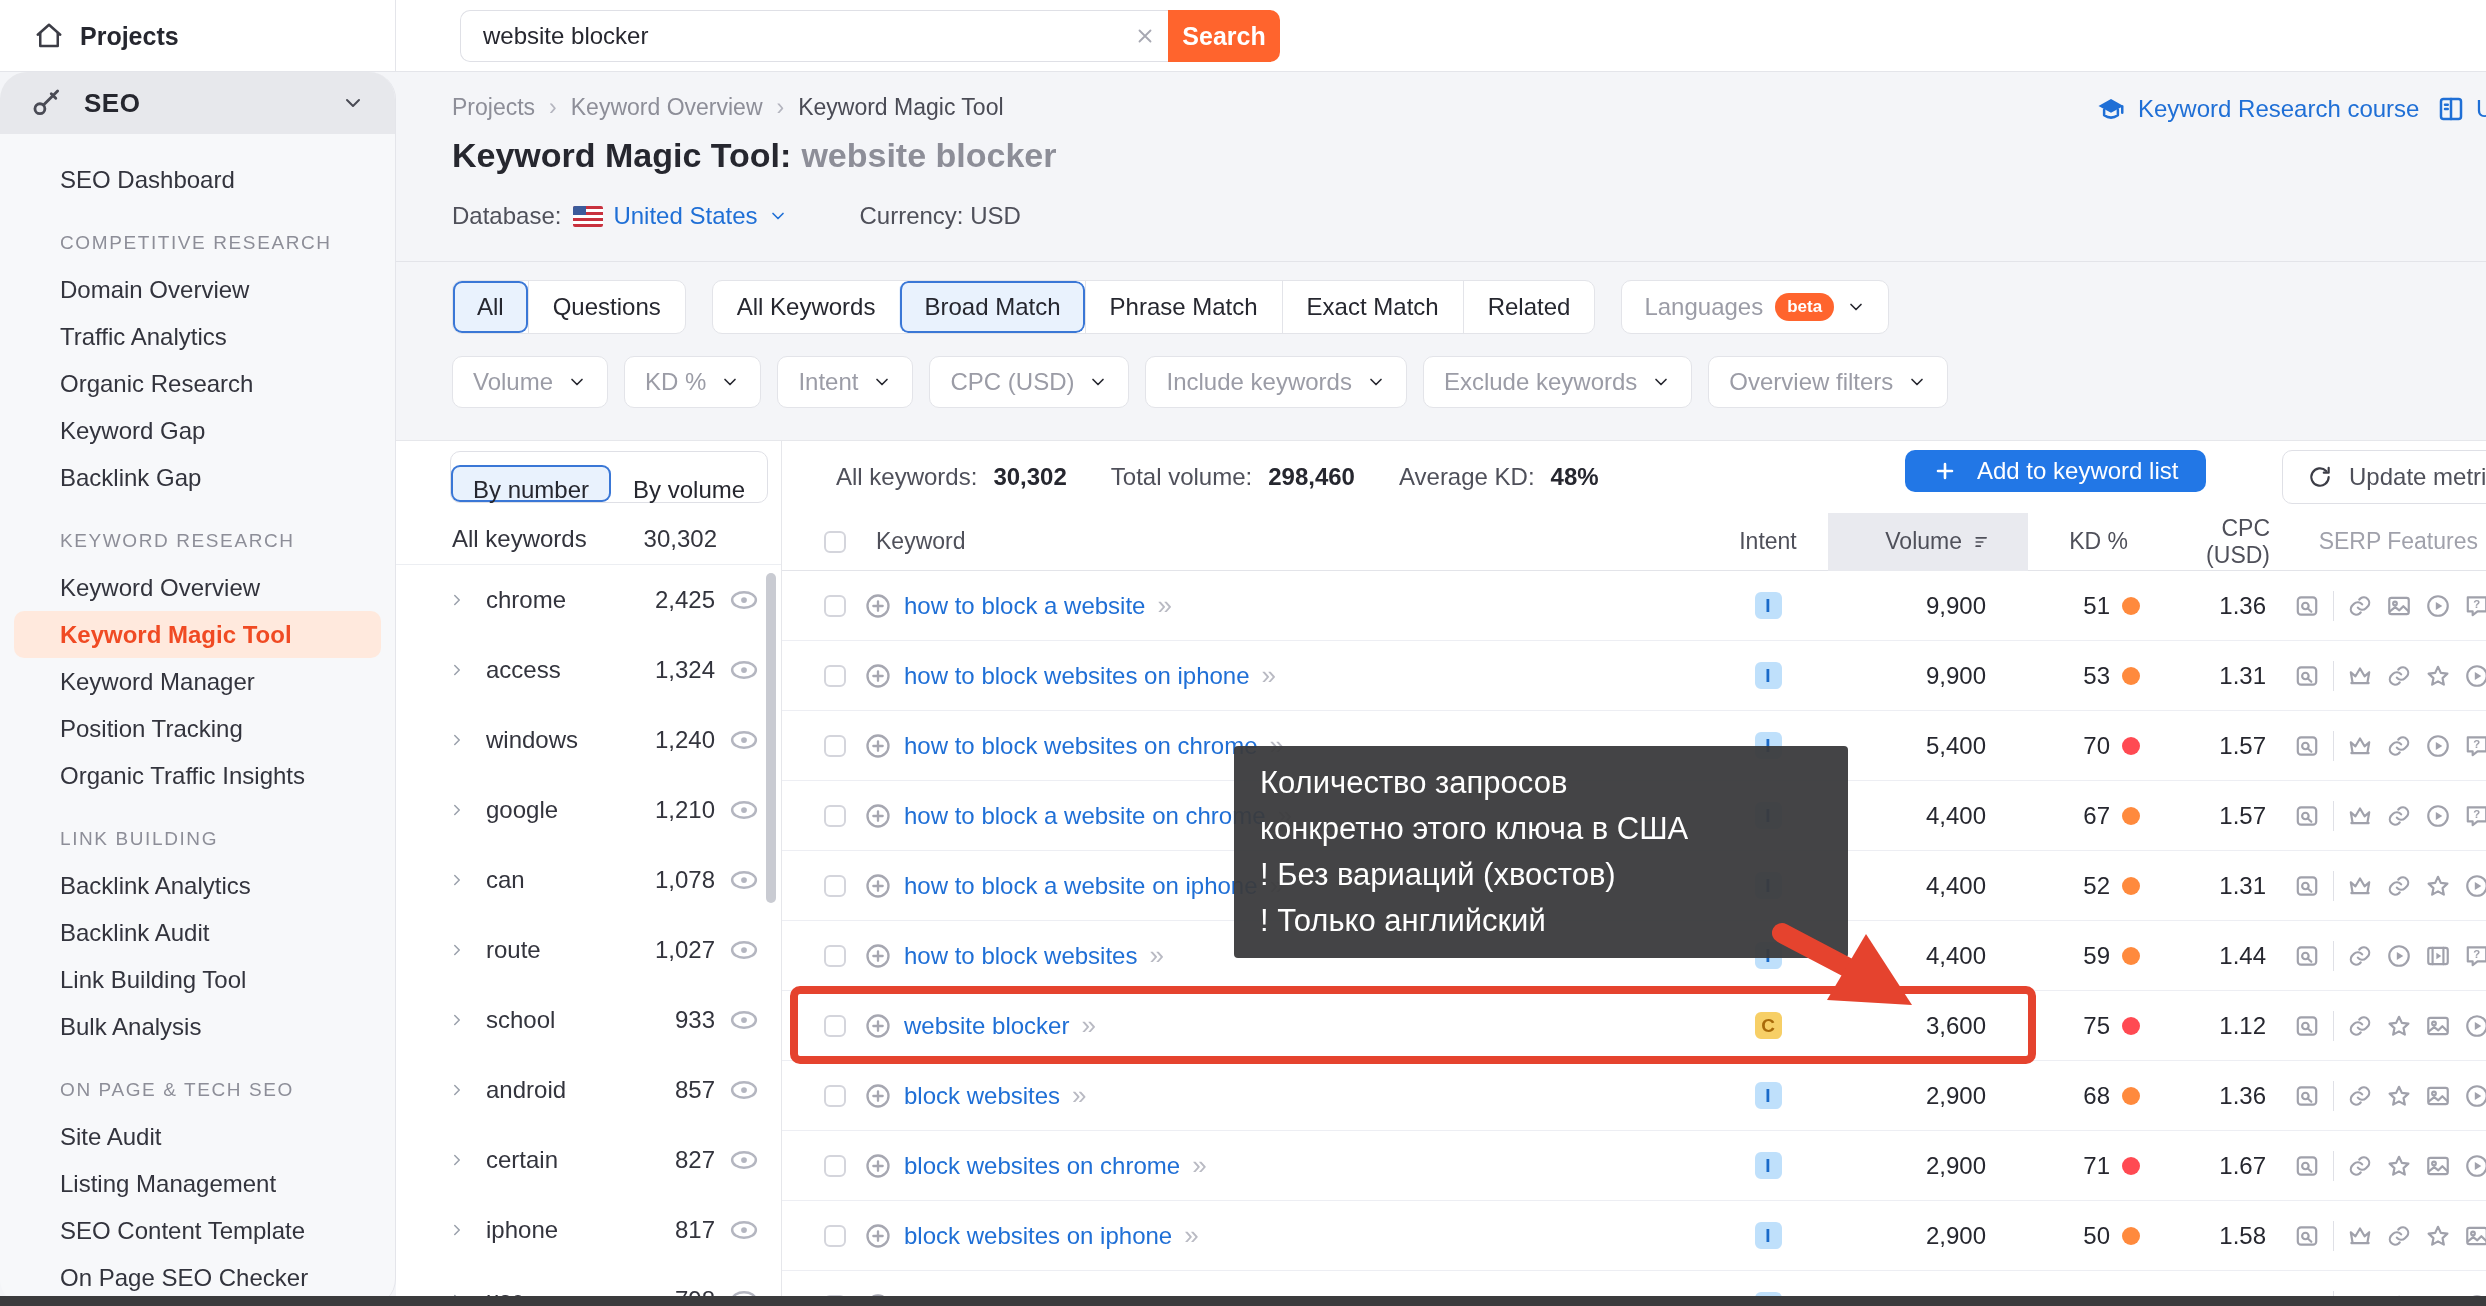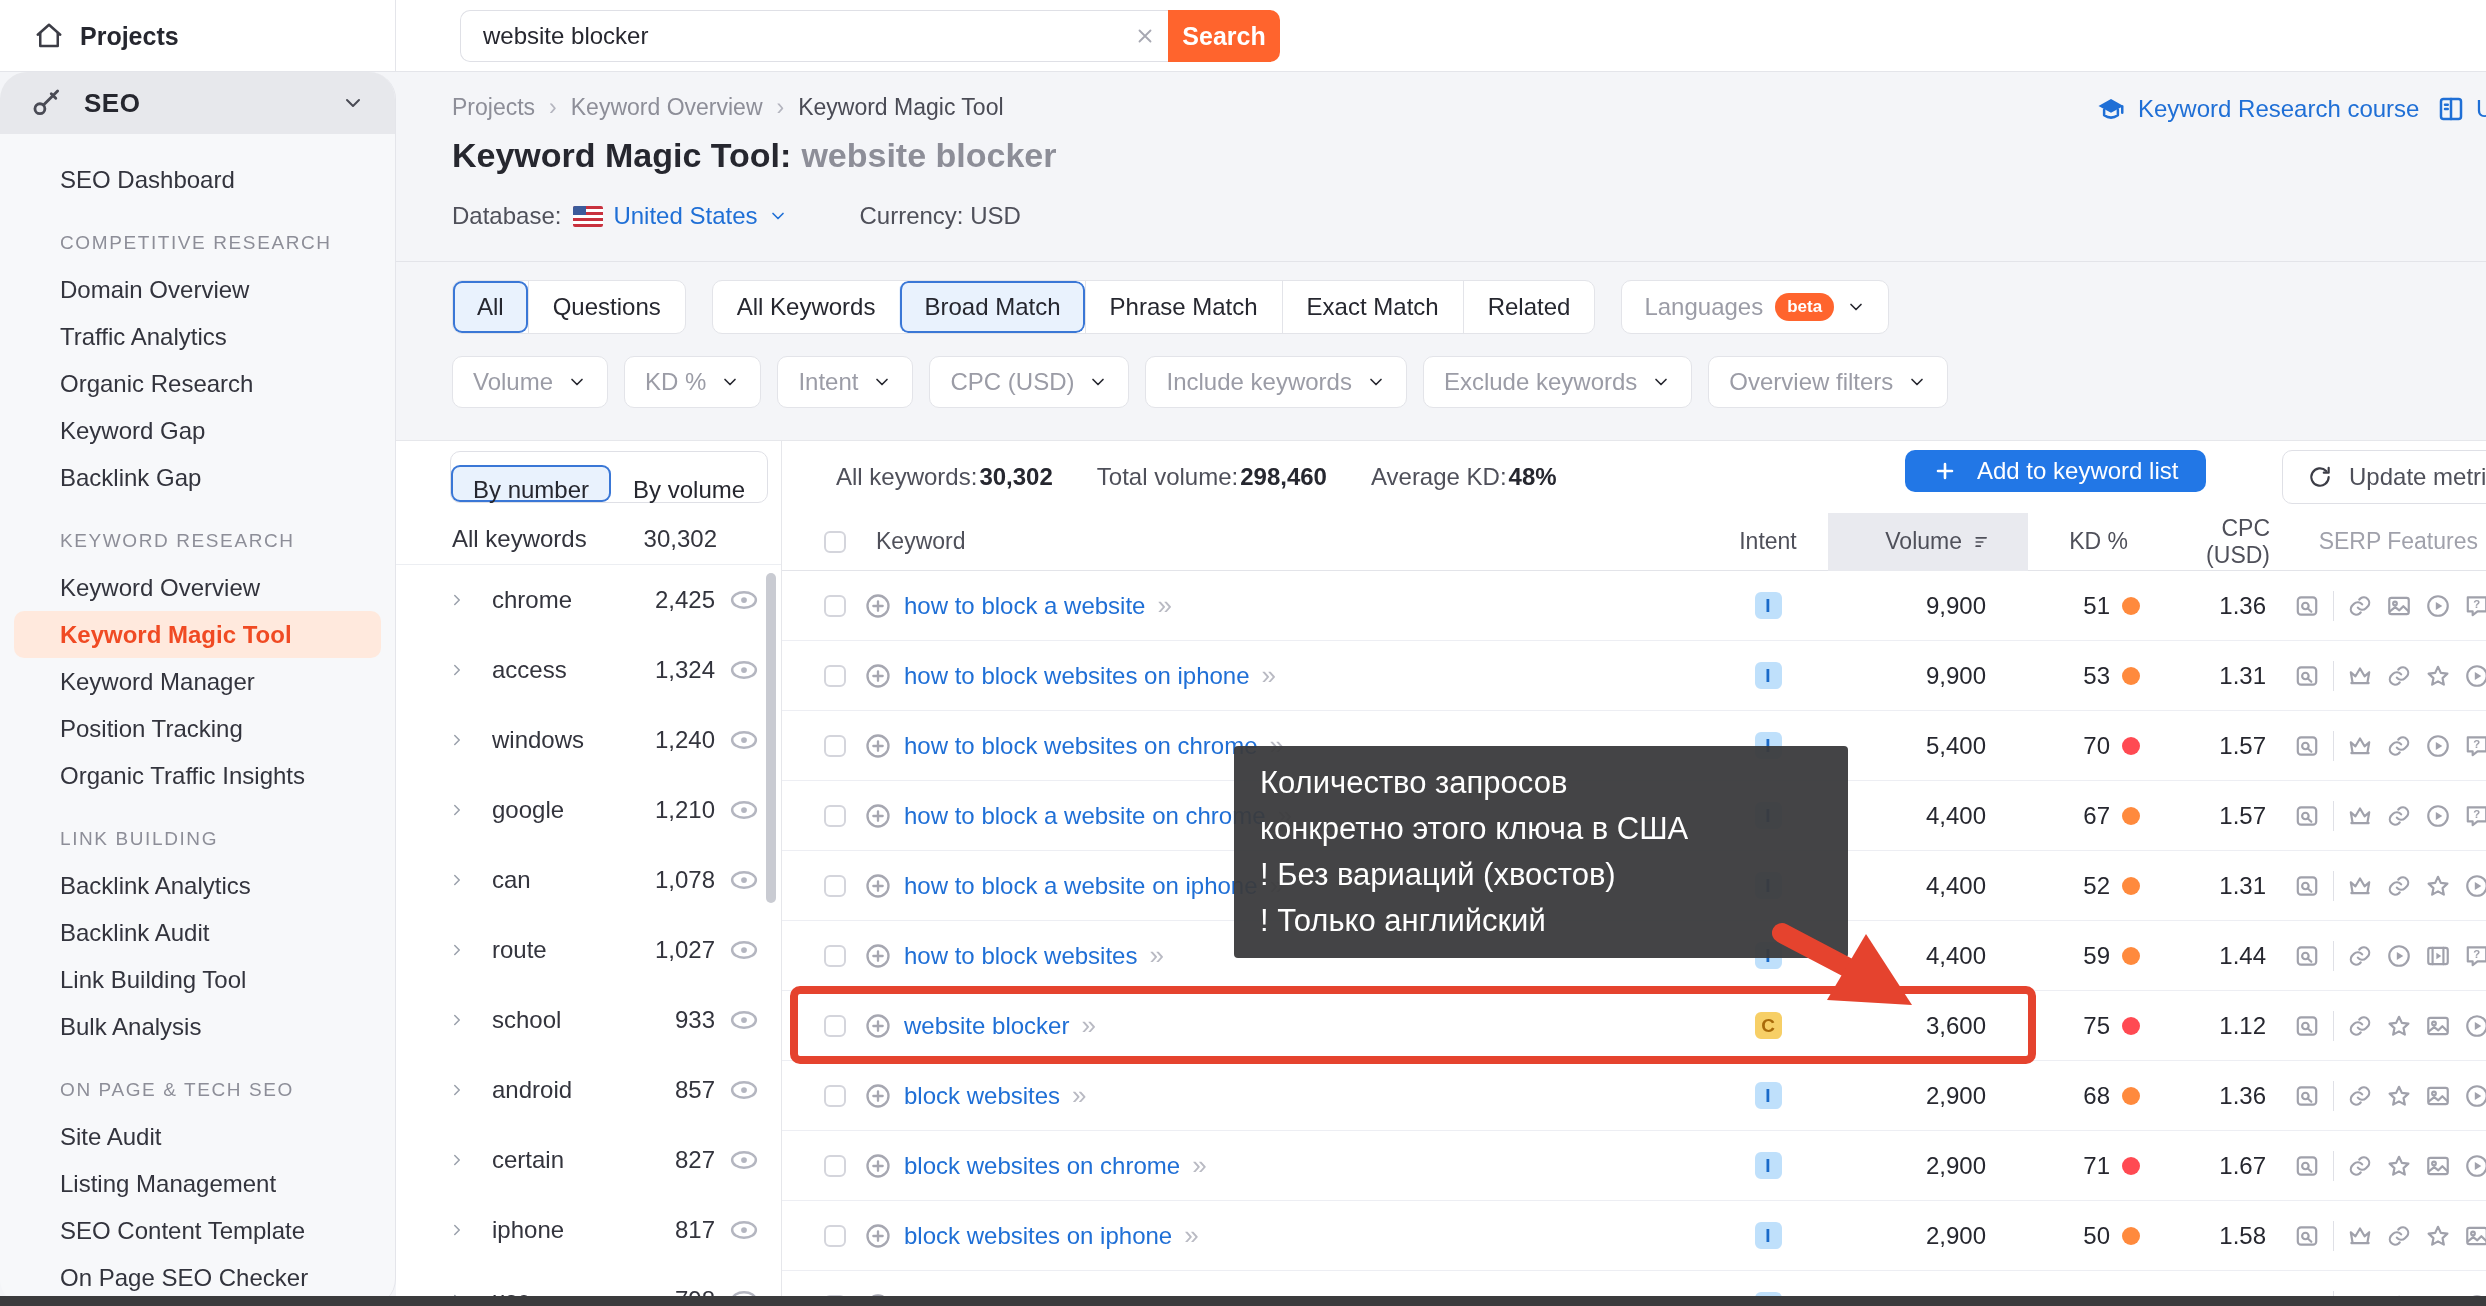--- a/index.html
+++ b/index.html
@@ -65,36 +65,36 @@
   .fbtn .chev { width:20px; height:20px; color:#26272f; }
 
   
   .card { position:absolute; left:0; top:368px; right:0; bottom:0; background:#fff; border-top:1px solid #e6e7eb; }
   .toolbar { position:relative; height:72px; }
   .toolbar .leftcell { position:absolute; left:0; top:0; width:386px; height:72px; border-right:1px solid #e6e7eb; display:flex; align-items:center; }
   .toggle { display:inline-flex; margin-left:54px; background:#fff; border:1px solid #dfe0e6; border-radius:10px; height:52px; }
   .tbtn { padding:0 22px; line-height:50px; font-size:24px; color:#26272f; cursor:pointer;margin-top:13px; }
   .tbtn.on { background:#e9f2fd; box-shadow:0 0 0 2px #3a77d6 inset; border-radius:9px; }
   .stats { position:absolute; left:440px; top:0; height:72px; display:flex; align-items:center; gap:44px; }
-  .stat { font-size:24px; color:#4f505a; display:flex; gap:2px; }
+  .stat { font-size:24px; color:#4f505a; display:flex; gap:16px; }
   .stat b { color:#26272f; }
   .addbtn { position:absolute; left:1509px; top:9px; height:42px; display:flex; align-items:center; gap:20px; background:#2277e6; color:#fff; border:none; border-radius:10px; padding:16px 28px; font-size:24px; font-family:inherit; cursor:pointer; }
   .addbtn .ic { width:24px; height:24px; stroke-width:2.6; }
   .updbtn { position:absolute; left:1886px; top:9px; height:54px; display:flex; align-items:center; gap:16px; background:#fff; color:#4f505a; border:1px solid #dfe0e6; border-radius:10px; padding:0 24px; font-size:24px; font-family:inherit; cursor:pointer; white-space:nowrap; }
   .updbtn .ic { width:26px; height:26px; color:#3c3d46; }
 
   .cardbody { position:absolute; left:0; right:0; top:72px; bottom:0; display:flex; }
 
   
   .groups { width:386px; border-right:1px solid #e6e7eb; position:relative; overflow:hidden; }
   .ghead { height:52px; display:flex; align-items:center; padding:0 64px 0 56px; border-bottom:1px solid #eceef2; font-size:24px; color:#33343d; }
   .ghead .cnt { margin-left:auto; }
   .gitem { height:70px; display:flex; align-items:center; padding:0 22px 0 52px; font-size:24px; color:#33343d; cursor:pointer; }
   .gitem .chev { width:18px; height:18px; color:#9aa0ab; flex:none; }
-  .gitem .glabel { margin-left:26px; }
+  .gitem .glabel { margin-left:20px; }
   .gitem .gcount { margin-left:auto; }
   .gitem .eye { width:30px; height:30px; color:#b4b6c0; margin-left:14px; flex:none; cursor:pointer; }
   .gscroll { position:absolute; right:5px; top:60px; width:10px; height:330px; background:#c9cbd2; border-radius:5px; }
 
   
   .tablearea { flex:1; overflow:hidden; }
   .thead { height:58px; display:flex; align-items:center; font-size:23px; color:#4f505a; border-bottom:1px solid #e3e4e9; }
   .trow { height:70px; display:flex; align-items:center; border-bottom:1px solid #edeef3; font-size:24px; color:#26272f; background:#fff; }
   .col-check { width:64px; flex:none; display:flex; justify-content:flex-end; }
   .cb { width:22px; height:22px; border:2px solid #d4d5dc; border-radius:6px; background:#fff; cursor:pointer; }

